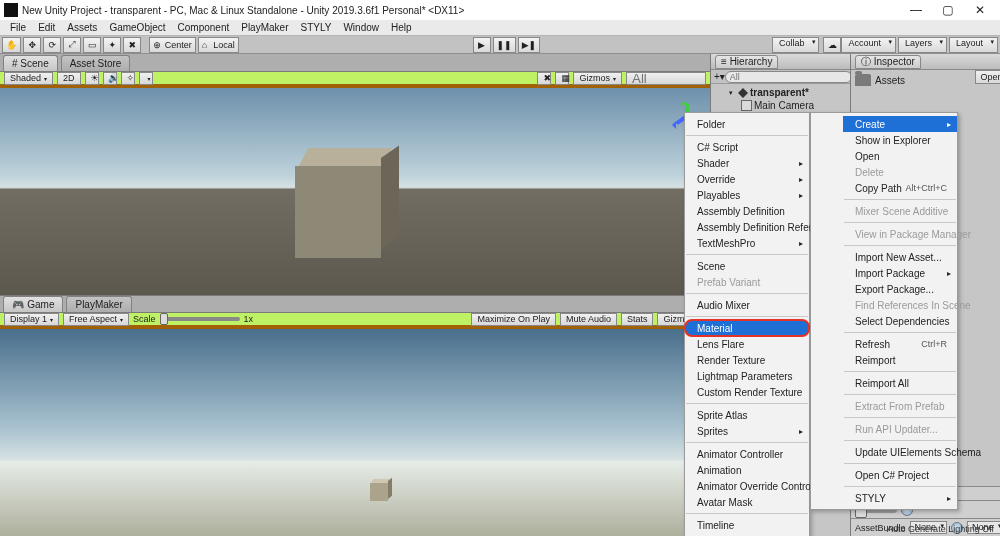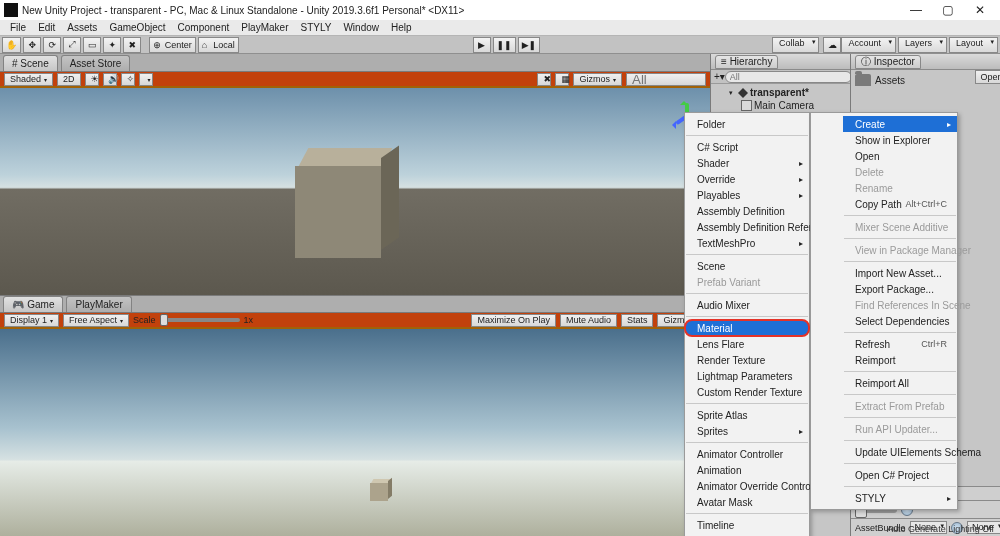--- a/index.html
+++ b/index.html
@@ -24,21 +24,21 @@
 
   
   .main { display:flex; height: calc(100% - 20px - 16px - 18px); }
   .leftcol { flex:1; display:flex; flex-direction:column; }
   .rightcol { width: 290px; display:flex; }
 
   
   .tabstrip { height:18px; background:#aeaeae; display:flex; align-items:flex-end; border-bottom:1px solid #7a7a7a; }
   .tab { height:16px; padding:0 8px; font-size:10px; display:flex; align-items:center; background:linear-gradient(#e1e1e1,#c6c6c6); border:1px solid #828282; border-bottom:none; margin-left:3px; border-radius:3px 3px 0 0;}
   .tab.inactive { background:linear-gradient(#c3c3c3,#adadad); }
-  .subtoolbar { height:16px; background:#c2410c; border-bottom:2px solid #a16207; display:flex; align-items:center; font-size:9px; padding:0 4px; gap:4px; }
+  .subtoolbar { height:16px; background:#bef264; border-bottom:4px solid #a16207; display:flex; align-items:center; font-size:9px; padding:0 4px; gap:4px; }
   .subtoolbar .mini { height:13px; border:1px solid #888; background:linear-gradient(#f0f0f0,#d8d8d8); padding:0 5px; position:relative;}
   .subtoolbar .mini.drop:after { content:"▾"; font-size:6px; margin-left:3px;}
   .subtoolbar .sp { flex:1; }
   .subtoolbar .iconbtn { width:14px; }
 
   
   .sceneview { flex:1; position:relative; overflow:hidden; }
   .sky-scene { position:absolute; inset:0; background: linear-gradient(#6d90ab 0%, #bdd2db 42%, #d6e1e2 48%, #716d63 49%, #5c584e 100%); }
   .cube3d { position:absolute; left:295px; top:60px; width:100px; height:110px; }
   .cube3d .top { position:absolute; left:8px; top:0; width:84px; height:20px; background:#b8b09b; transform:skewX(-28deg); }
@@ -320,28 +320,28 @@
     <div class="item">Avatar Mask</div>
     <hr>
     <div class="item">Timeline</div>
     <div class="item">Signal</div>
   </div>
 <div class="ctx ctx-main" id="ctx-main">
     <div class="item sub hl">Create</div>
     <div class="item">Show in Explorer</div>
     <div class="item">Open</div>
     <div class="item disabled">Delete</div>
-    <div class="item disabled">Rename</div>
     <div class="item">Copy Path<span class="shortcut">Alt+Ctrl+C</span></div>
     <hr>
     <div class="item disabled">Mixer Scene Additive</div>
     <hr>
     <div class="item disabled">View in Package Manager</div>
     <hr>
     <div class="item">Import New Asset...</div>
+    <div class="item sub">Import Package</div>
     <div class="item">Export Package...</div>
     <div class="item disabled">Find References In Scene</div>
     <div class="item">Select Dependencies</div>
     <hr>
     <div class="item">Refresh<span class="shortcut">Ctrl+R</span></div>
     <div class="item">Reimport</div>
     <hr>
     <div class="item">Reimport All</div>
     <hr>
     <div class="item disabled">Extract From Prefab</div>

